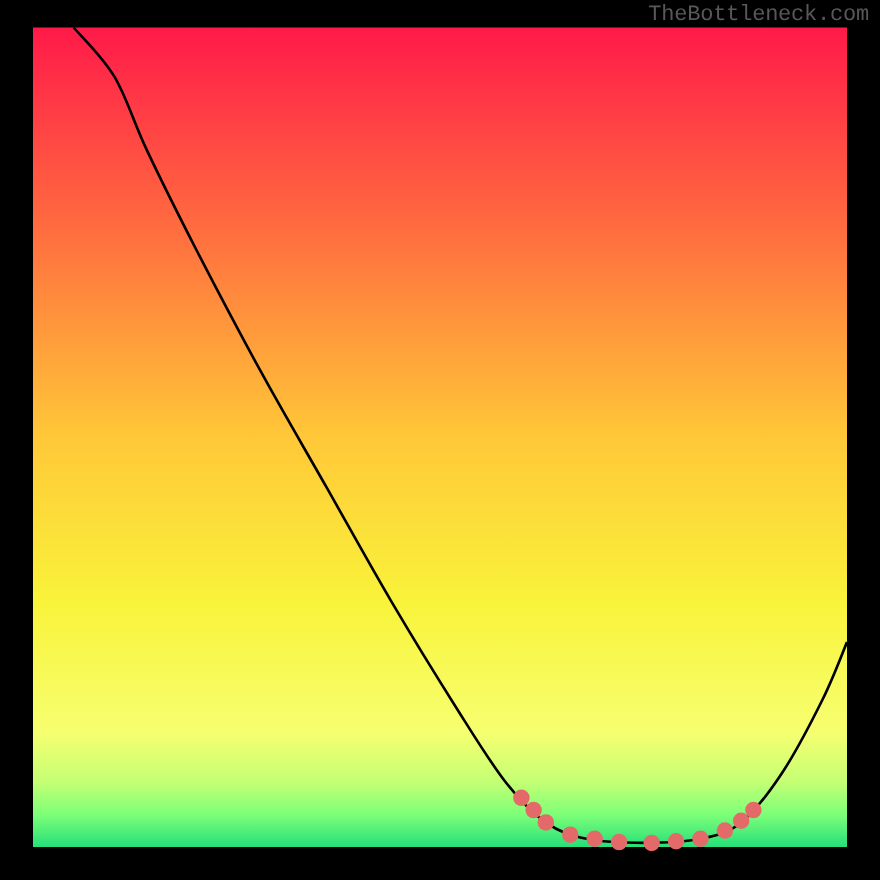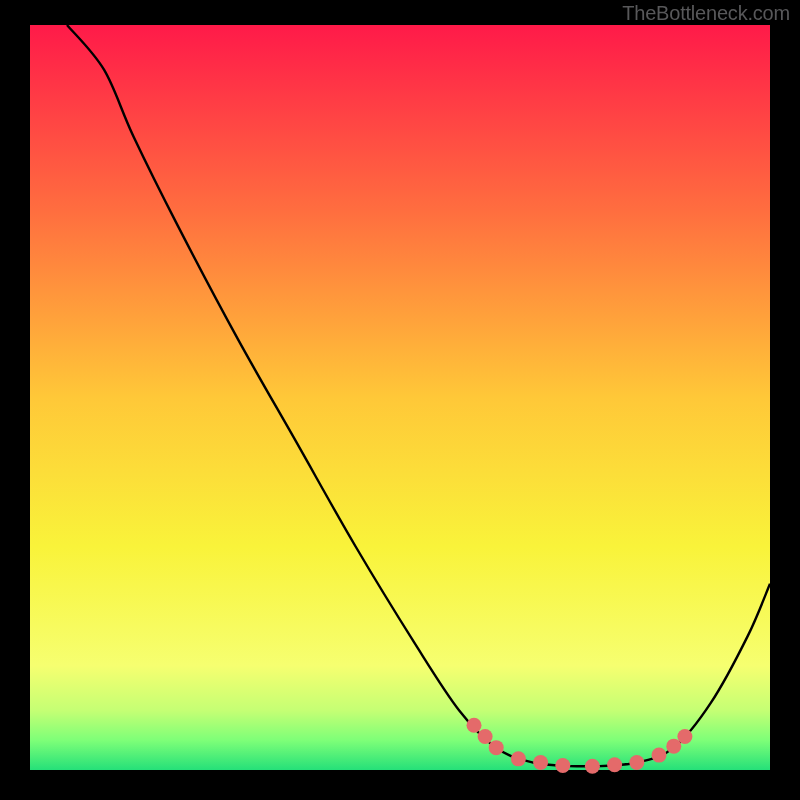--- a/index.html
+++ b/index.html
@@ -19,21 +19,21 @@
     position: absolute;
     top: 0;
     left: 0;
     width: 800px;
     height: 800px;
   }
   .watermark {
     position: absolute;
     top: 2px;
     right: 10px;
-    font-family: Liberation Sans, sans-serif;
+    font-family: Liberation Mono, monospace;
     font-size: 20px;
     color: #58585a;
     font-weight: 500;
     letter-spacing: -0.2px;
   }
 </style>
 </head>
 <body>
 
 <div class="chart-container">

